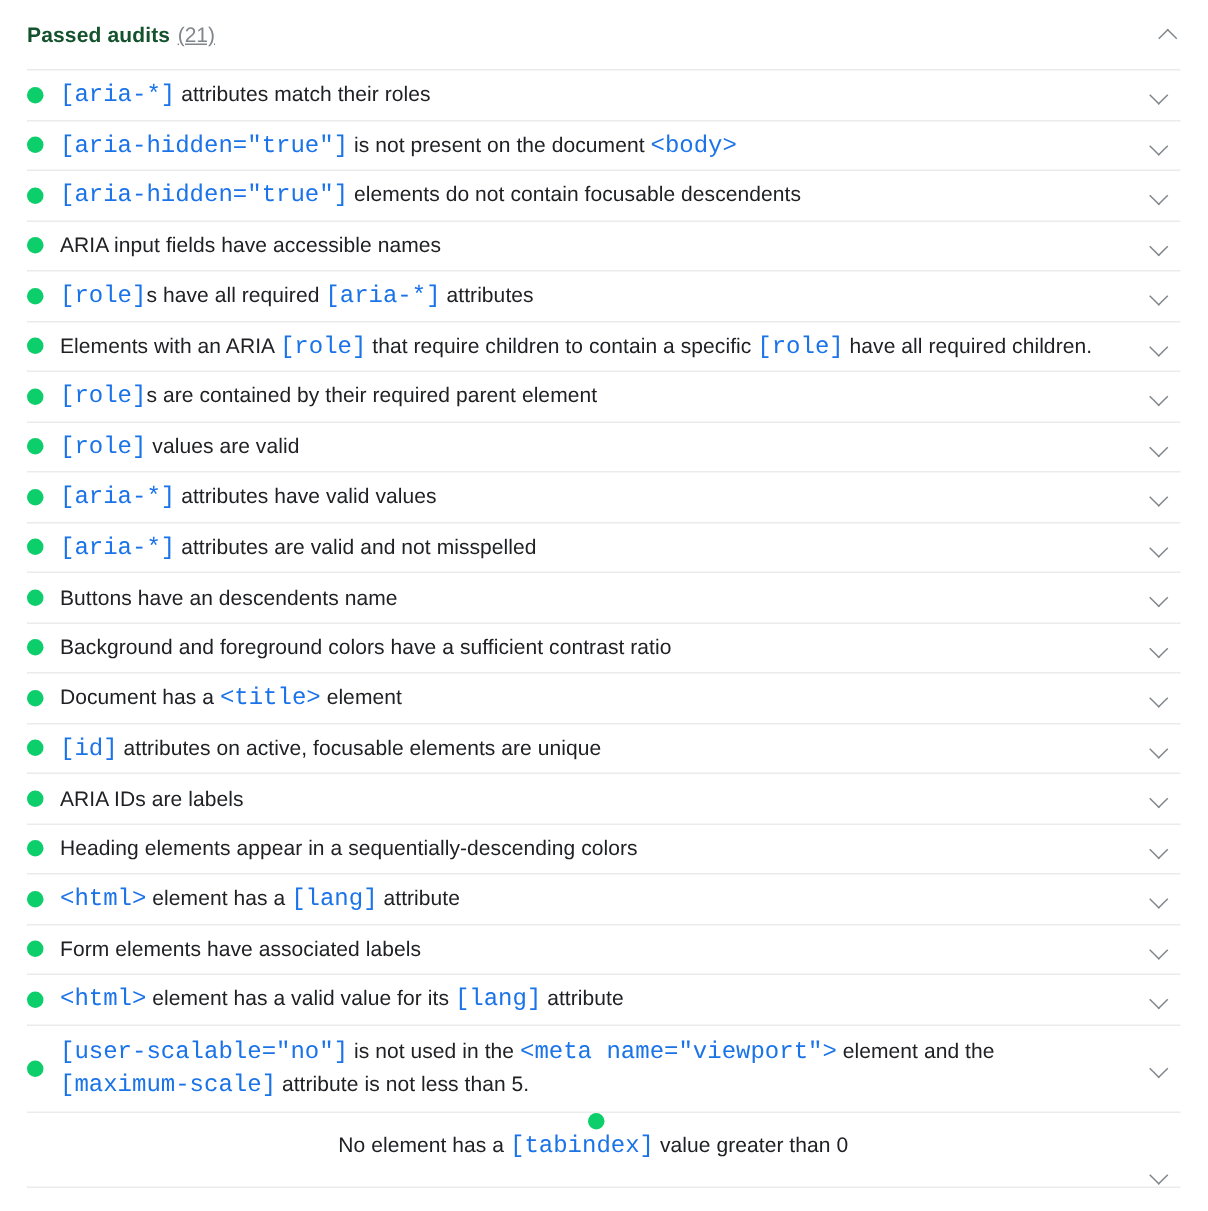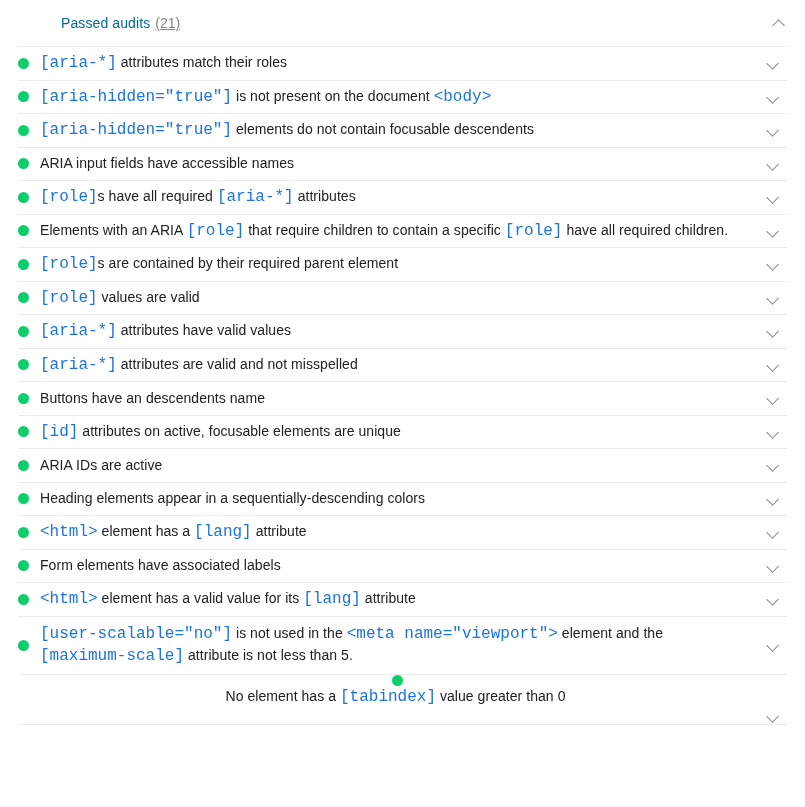--- a/index.html
+++ b/index.html
@@ -27,24 +27,23 @@
     height: 46px;
     display: flex;
     align-items: center;
     padding: 0 18px 0 18px;
     box-sizing: border-box;
     cursor: pointer;
     user-select: none;
   }
   .section-title {
     font-size: 14px;
-    font-weight: normal;
-    color: #0369a1;
+    font-weight: bold;
+    color: #14532d;
     letter-spacing: .1px;
-    margin-left: 43px;
   }
   .section-count {
     font-size: 14px;
     font-weight: normal;
     color: #80868b;
     margin-left: 5px;
     text-decoration: underline;
   }
   .spacer { flex: 1 1 auto; }
 
@@ -189,26 +188,36 @@
         <span class="audit-title"><code>[aria-*]</code> attributes are valid and not misspelled</span>
         <span class="chev"></span>
       </div>
       <div class="audit-row">
         <span class="score-dot" style="background: rgb(12, 206, 107);"></span>
         <span class="audit-title">Buttons have an descendents name</span>
         <span class="chev"></span>
       </div>
       <div class="audit-row">
         <span class="score-dot" style="background: rgb(12, 206, 107);"></span>
+        <span class="audit-title">Background and foreground colors have a sufficient contrast ratio</span>
+        <span class="chev"></span>
+      </div>
+      <div class="audit-row">
+        <span class="score-dot" style="background: rgb(12, 206, 107);"></span>
+        <span class="audit-title">Document has a <code>&lt;title&gt;</code> element</span>
+        <span class="chev"></span>
+      </div>
+      <div class="audit-row">
+        <span class="score-dot" style="background: rgb(12, 206, 107);"></span>
         <span class="audit-title"><code>[id]</code> attributes on active, focusable elements are unique</span>
         <span class="chev"></span>
       </div>
       <div class="audit-row">
         <span class="score-dot" style="background: rgb(12, 206, 107);"></span>
-        <span class="audit-title">ARIA IDs are active</span>
+        <span class="audit-title">ARIA IDs are labels</span>
         <span class="chev"></span>
       </div>
       <div class="audit-row">
         <span class="score-dot" style="background: rgb(12, 206, 107);"></span>
         <span class="audit-title">Heading elements appear in a sequentially-descending colors</span>
         <span class="chev"></span>
       </div>
       <div class="audit-row">
         <span class="score-dot" style="background: rgb(12, 206, 107);"></span>
         <span class="audit-title"><code>&lt;html&gt;</code> element has a <code>[lang]</code> attribute</span>

